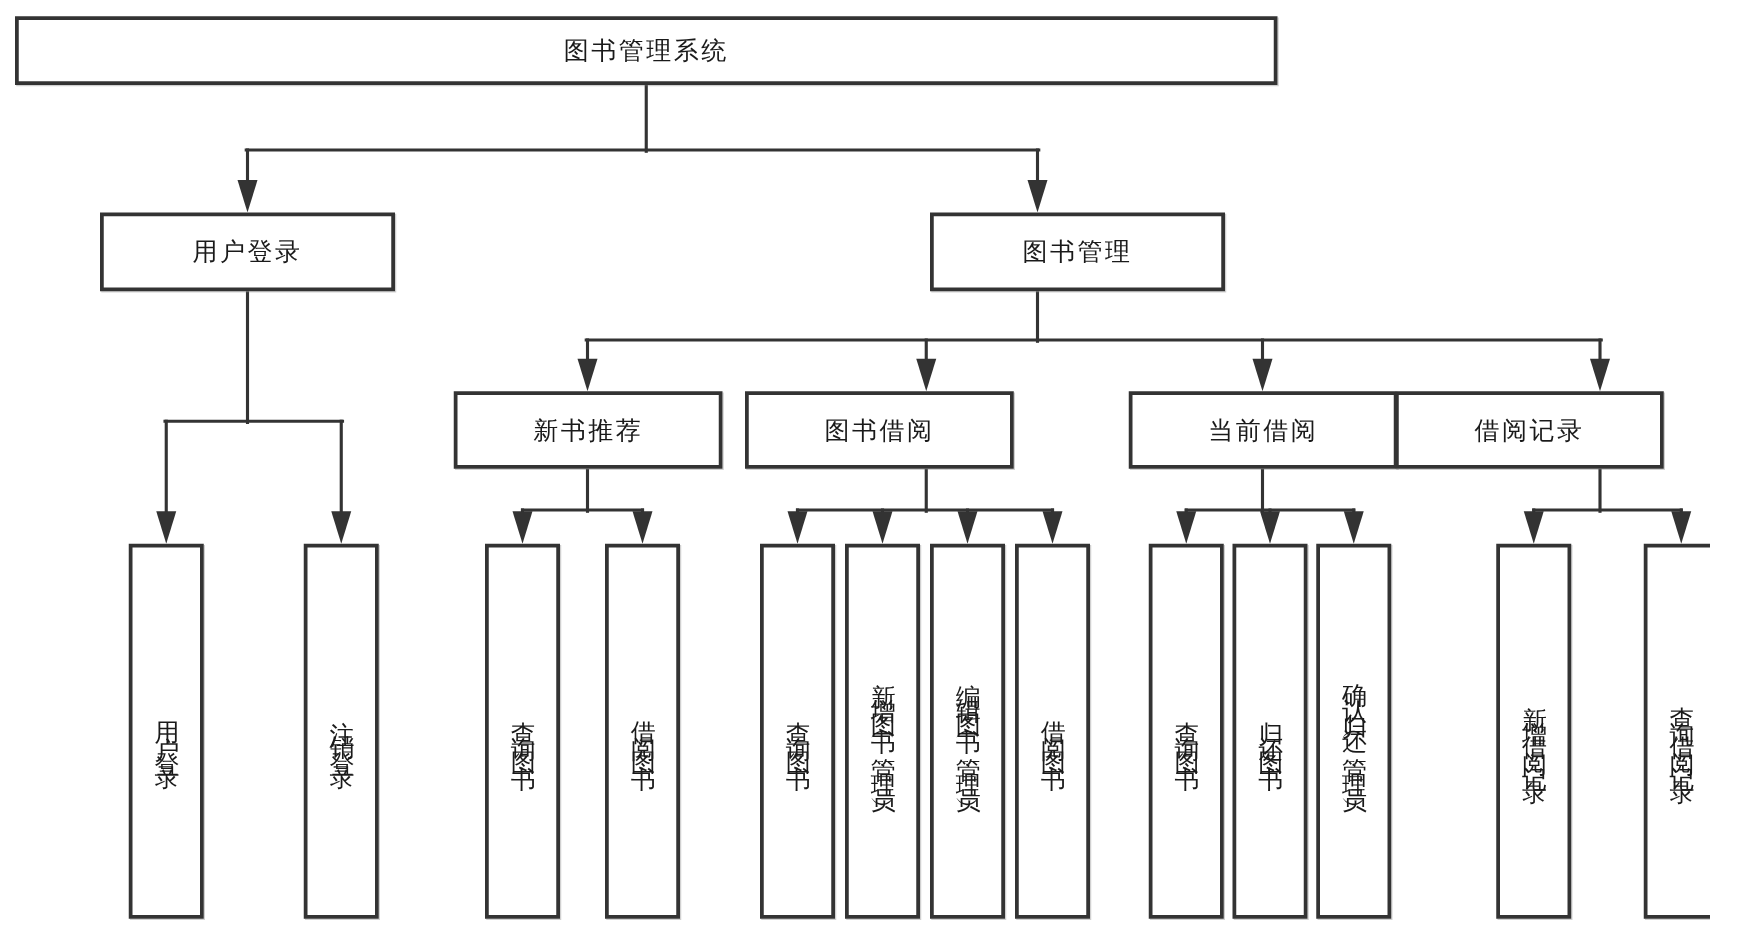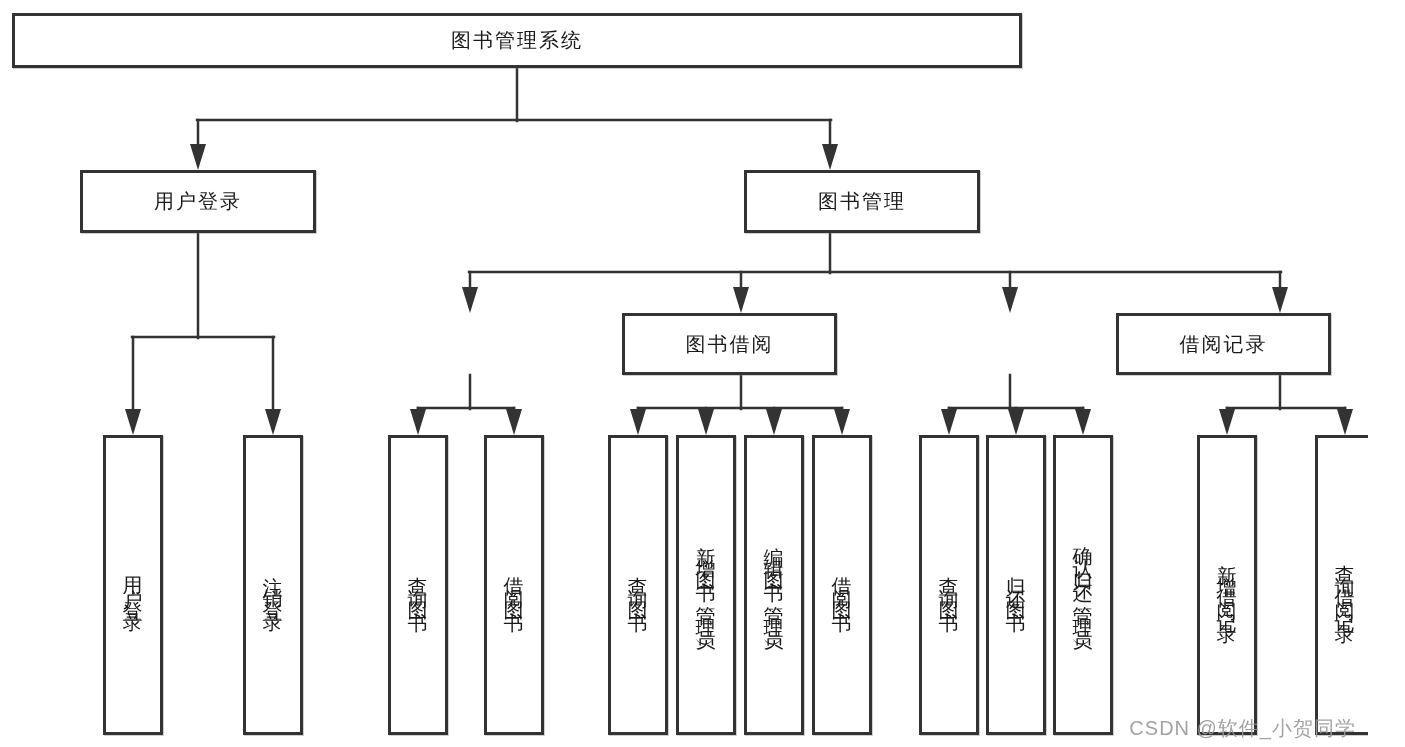--- a/index.html
+++ b/index.html
@@ -133,21 +133,23 @@
       <polygon points="1219,409 1235,409 1227,435"></polygon>
       <polygon points="1337,409 1353,409 1345,435"></polygon>
     </g>
   </svg>
 
   <div class="node h" style="left:12px; top:13px; width:1010px; height:55px;">图书管理系统</div>
 
   <div class="node h" style="left:80px; top:170px; width:236px; height:63px;">用户登录</div>
   <div class="node h" style="left:712px; top:170px; width:236px; height:63px;margin-left:32px;">图书管理</div>
 
-  <div class="node h" style="left:622px; top:313px; width:215px; height:62px;">图书借阅</div>
+  <div class="node h" style="left:363px; top:313px; width:215px; height:62px;">新书推荐</div>
+  <div class="node h" style="left:596px; top:313px; width:215px; height:62px;">图书借阅</div>
+  <div class="node h" style="left:903px; top:313px; width:215px; height:62px;">当前借阅</div>
   <div class="node h" style="left:1116px; top:313px; width:215px; height:62px;">借阅记录</div>
 
   <div class="node v" style="left:103px; top:435px; width:60px; height:300px;">
     <span class="vtext">用户登录</span>
   </div>
   <div class="node v" style="left:243px; top:435px; width:60px; height:300px;">
     <span class="vtext">注销登录</span>
   </div>
 
   <div class="node v" style="left:388px; top:435px; width:60px; height:300px;">
@@ -180,15 +182,14 @@
     <span class="vtext">确认归还（管理员）</span>
   </div>
 
   <div class="node v" style="left:1197px; top:435px; width:60px; height:300px;">
     <span class="vtext">新增借阅记录</span>
   </div>
   <div class="node v" style="left:1315px; top:435px; width:60px; height:300px;">
     <span class="vtext">查询借阅记录</span>
   </div>
 
-  <div class="watermark">CSDN @软件_小贺同学</div>
 
 </div>
 
 </body></html>

